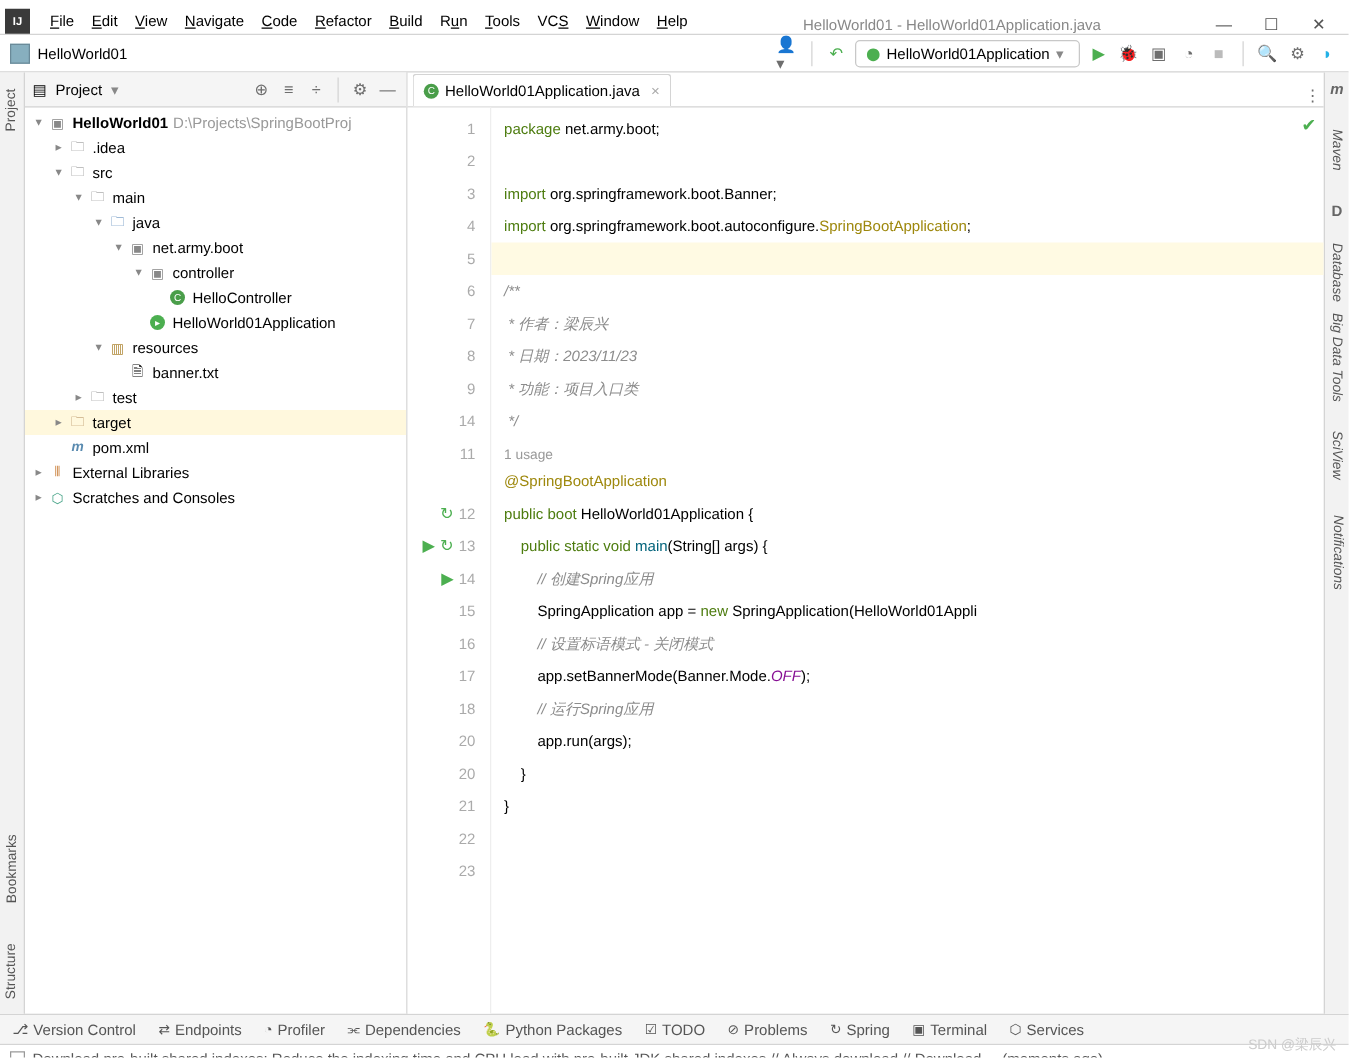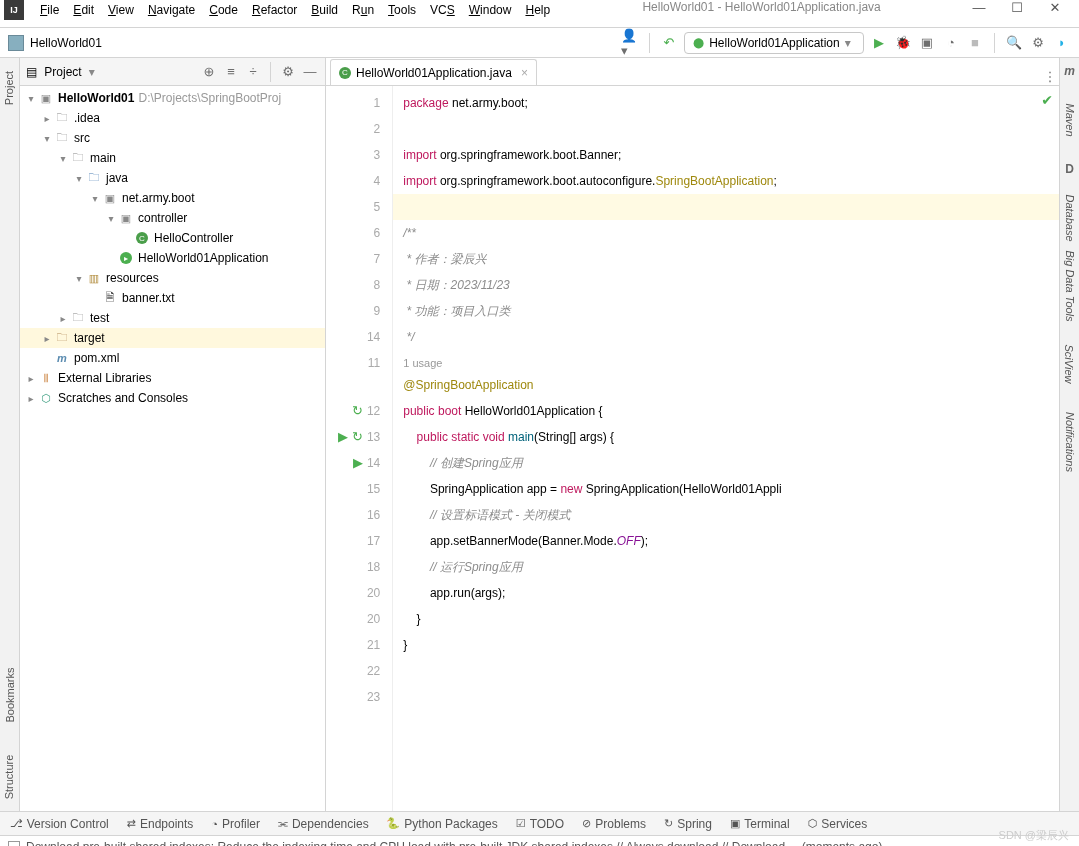--- a/index.html
+++ b/index.html
@@ -1,17 +1,17 @@
 <!DOCTYPE html>
 <html><head>
 <meta charset="utf-8">
 <style>
 *{box-sizing:border-box;margin:0;padding:0;font-family:"Segoe UI",Arial,sans-serif;font-size:12px;}
 body{width:1079px;height:846px;background:#fff;color:#000;overflow:hidden;position:relative;}
-.titlebar{height:28px;display:flex;align-items:flex-start;padding:0 4px;border-bottom:1px solid #d4d4d4;}
+.titlebar{height:28px;display:flex;align-items:flex-end;padding:0 4px;border-bottom:1px solid #d4d4d4;}
 .app-icon{width:20px;height:20px;background:#3a3a3a;color:#fff;display:flex;align-items:center;justify-content:center;font-size:9px;font-weight:bold;margin-right:10px}
 .menubar{display:flex;gap:2px;}
 .menu-item{padding:3px 6px;cursor:pointer}
 .menu-item u{text-decoration:underline}
 .title-center{flex:1;text-align:center;color:#888;font-size:12px}
 .winbtns{display:flex;gap:14px;padding-right:8px}
 .winbtn{width:24px;text-align:center;color:#555;cursor:pointer;font-size:13px}
 .navbar{height:30px;display:flex;align-items:center;padding:0 8px;border-bottom:1px solid #d4d4d4}
 .nav-icon{width:16px;height:16px;background:#87afbf;margin-right:6px;border:1px solid #6a8a99}
 .nav-spacer{flex:1}
@@ -45,21 +45,21 @@
 .tab .x{color:#aaa;margin-left:4px;cursor:pointer}
 .tabs-spacer{flex:1}
 .code{flex:1;display:flex;font-family:"JetBrains Mono",Consolas,monospace;font-size:14px;overflow:auto;position:relative}
 .gutter{background:#fff;text-align:right;color:#aaa;padding:4px 4px 4px 12px;user-select:none;border-right:1px solid #eee;position:relative}
 .gline{height:26px;line-height:26px;display:flex;justify-content:flex-end;align-items:center;gap:4px;padding-right:8px}
 .gicon{font-size:13px}
 .g-green{color:#4caf50}
 .codetext{flex:1;padding:4px 0}
 .cline{height:26px;line-height:26px;padding-left:10px;white-space:pre}
 .cline.hlyellow{background:#fffae3}
-.kw{color:#be185d}
+.kw{color:#4d7c0f}
 .cmt-it{color:#8c8c8c;font-style:italic}
 .ann{color:#9e880d}
 .cls-name{color:#000}
 .fn{color:#00627a}
 .const{color:#871094;font-style:italic}
 .usage{color:#999;font-size:11px}
 .right-tabs{width:20px;background:#f2f2f2;border-left:1px solid #d4d4d4;display:flex;flex-direction:column;align-items:center;padding-top:6px;gap:36px}
 .rvtab{transform:rotate(90deg);white-space:nowrap;font-size:11px;color:#555;cursor:pointer;font-style:italic}
 .checkmark{position:absolute;right:6px;top:6px;color:#4caf50;font-size:14px}
 .bottombar{height:24px;border-top:1px solid #d4d4d4;display:flex;align-items:center;padding:0 10px;gap:18px;background:#f5f5f5}

